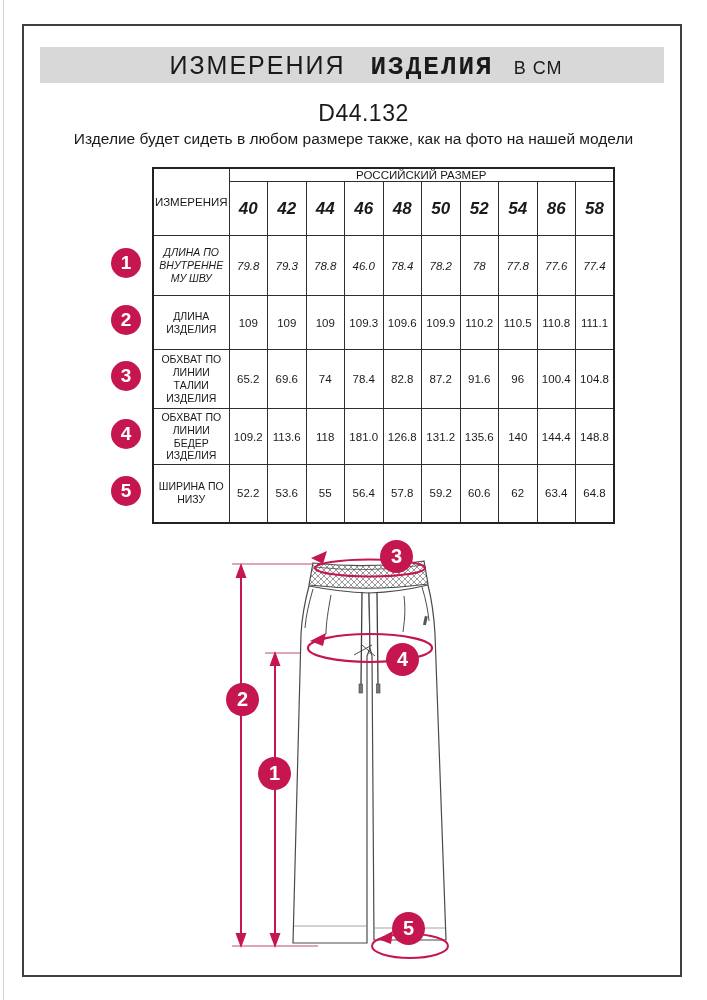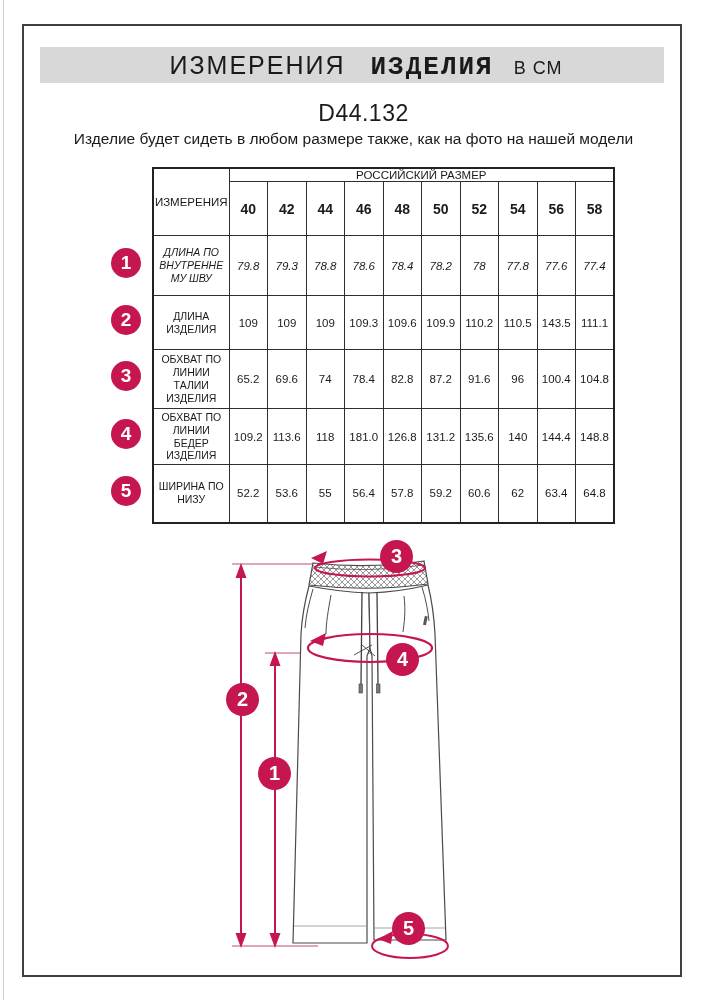--- a/index.html
+++ b/index.html
@@ -21,21 +21,21 @@
   .subtitle{position:absolute;left:0;top:130px;width:707px;text-align:center;font-size:15.5px;}
 
   
   table.size-table{position:absolute;left:152px;top:167px;border-collapse:collapse;
     table-layout:fixed;width:461px;}
   .size-table td,.size-table th{border:1px solid #2e2e2e;padding:0;text-align:center;
     vertical-align:middle;font-weight:400;}
   .size-table{border:2px solid #222;}
   .size-table .group-header{height:13px;font-size:11.5px;line-height:12px;}
   .size-table .measure-head{font-size:11.5px;}
-  .size-table .size-cell{font-size:14px;font-weight:700;height:53px;}
+  .size-table .size-cell{font-size:17px;font-weight:700;height:53px;font-style:italic;}
   .size-table .row-label{font-size:10.5px;line-height:1.22;padding:0 3px;
     overflow-wrap:break-word;word-break:break-word;text-transform:uppercase;}
   .size-table .val{font-size:11.5px;}
   .r1{height:60px;font-style:italic;} .r2{height:54px;} .r3{height:59px;} .r4{height:56px;padding-left:28px;} .r5{height:58px;}
 
   
   .badge{position:absolute;background:#c5164f;color:#fff;border-radius:50%;
     display:flex;align-items:center;justify-content:center;font-weight:700;z-index:5;}
   .badge.tbl{width:30px;height:30px;font-size:19px;}
   .badge.dia{width:33px;height:33px;font-size:20px;}
@@ -84,47 +84,47 @@
   </tr>
   <tr>
     <td class="size-cell">40</td>
     <td class="size-cell">42</td>
     <td class="size-cell">44</td>
     <td class="size-cell">46</td>
     <td class="size-cell">48</td>
     <td class="size-cell">50</td>
     <td class="size-cell">52</td>
     <td class="size-cell">54</td>
-    <td class="size-cell">56</td>
+    <td class="size-cell">86</td>
     <td class="size-cell">58</td>
   </tr>
   <tr class="r1">
     <td class="row-label">ДЛИНА ПО ВНУТРЕННЕМУ ШВУ</td>
     <td class="val">79.8</td>
     <td class="val">79.3</td>
     <td class="val">78.8</td>
-    <td class="val">78.6</td>
+    <td class="val">46.0</td>
     <td class="val">78.4</td>
     <td class="val">78.2</td>
     <td class="val">78</td>
     <td class="val">77.8</td>
     <td class="val">77.6</td>
     <td class="val">77.4</td>
   </tr>
   <tr class="r2">
     <td class="row-label">ДЛИНА ИЗДЕЛИЯ</td>
     <td class="val">109</td>
     <td class="val">109</td>
     <td class="val">109</td>
     <td class="val">109.3</td>
     <td class="val">109.6</td>
     <td class="val">109.9</td>
     <td class="val">110.2</td>
     <td class="val">110.5</td>
-    <td class="val">143.5</td>
+    <td class="val">110.8</td>
     <td class="val">111.1</td>
   </tr>
   <tr class="r3">
     <td class="row-label">ОБХВАТ ПО ЛИНИИ ТАЛИИ ИЗДЕЛИЯ</td>
     <td class="val">65.2</td>
     <td class="val">69.6</td>
     <td class="val">74</td>
     <td class="val">78.4</td>
     <td class="val">82.8</td>
     <td class="val">87.2</td>

